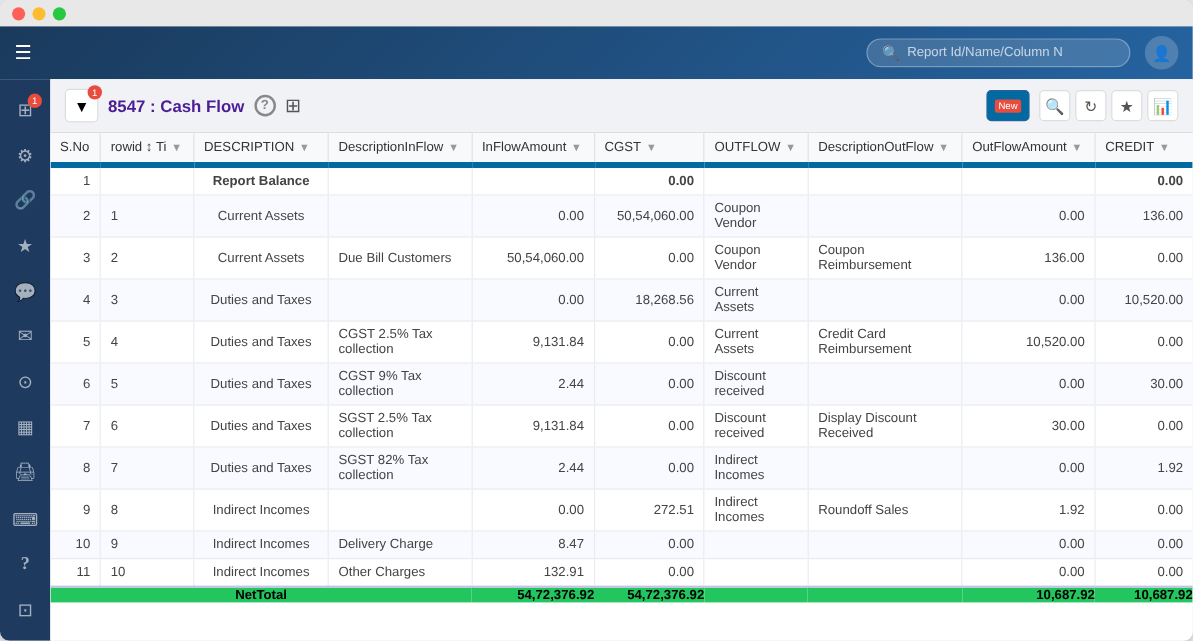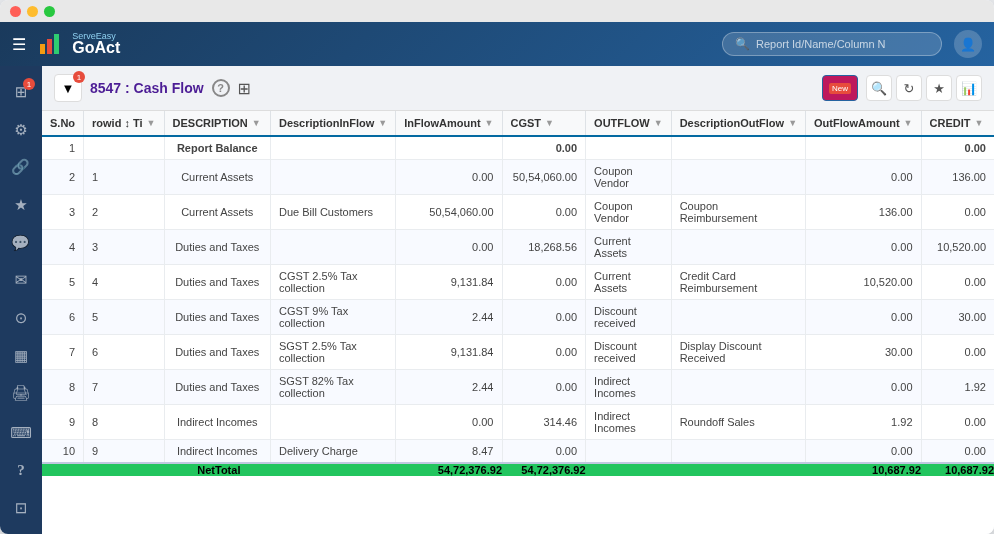--- a/index.html
+++ b/index.html
@@ -170,21 +170,21 @@
       border-radius: 4px;
       cursor: pointer;
       font-size: 11px;
       border: 1px solid #ddd;
       background: white;
       padding: 0 6px;
       gap: 3px;
       color: #333;
     }
     .toolbar-btn.new-btn {
-      background: #be185d;
+      background: #0369a1;
       color: white;
       border-color: #2563a0;
     }
     .toolbar-btn.new-btn .new-badge {
       background: #e74c3c;
       color: white;
       font-size: 8px;
       padding: 1px 3px;
       border-radius: 2px;
     }
@@ -213,24 +213,24 @@
       font-size: 11px;
     }
 
     thead tr {
       background: #f8f9fa;
     }
 
     thead th {
       padding: 6px 8px;
       text-align: left;
-      border-bottom: 2px solid #0369a1;
+      border-bottom: 5px solid #0369a1;
       border-right: 1px solid #dee2e6;
       white-space: nowrap;
-      font-weight: 700;
+      font-weight: 400;
       color: #333;
       font-size: 11px;
     }
     thead th:last-child { border-right: none; }
 
     thead th .col-header {
       display: flex; align-items: center; gap: 4px;
     }
     thead th .sort-icon { color: #999; font-size: 9px; }
 
@@ -272,31 +272,20 @@
 <body>
 
 <div class="window-chrome">
   <div class="dot dot-red"></div>
   <div class="dot dot-yellow"></div>
   <div class="dot dot-green"></div>
 </div>
 
 <div class="topnav">
   <div class="hamburger">☰</div>
-  <div class="logo-area">
-    <svg class="logo-icon" viewBox="0 0 28 28">
-      <rect x="2" y="14" width="5" height="10" fill="#f39c12"></rect>
-      <rect x="9" y="9" width="5" height="15" fill="#e74c3c"></rect>
-      <rect x="16" y="4" width="5" height="20" fill="#2ecc71"></rect>
-    </svg>
-    <div>
-      <div style="color:#8ecfef; font-size:9px; font-weight:400;">ServeEasy</div>
-      <div style="color:white; font-size:16px; font-weight:700; margin-top:-2px;">GoAct</div>
-    </div>
-  </div>
   <div class="search-bar">
     <span style="color:rgba(255,255,255,0.7); font-size:12px;">🔍</span>
     <input type="text" placeholder="Report Id/Name/Column N" style="">
   </div>
   <div class="user-avatar">👤</div>
 </div>
 
 <div class="main-layout">
 
   <div class="sidebar">
@@ -531,32 +520,44 @@
               <td class="col-descout"></td>
               <td class="col-outamt text-right">0.00</td>
               <td class="col-credit text-right">1.92</td>
             </tr>
             <tr>
               <td class="col-sno text-right">9</td>
               <td class="col-rowid">8</td>
               <td class="col-desc">Indirect Incomes</td>
               <td class="col-descin"></td>
               <td class="col-inflow text-right">0.00</td>
-              <td class="col-debit text-right">314.46</td>
+              <td class="col-debit text-right">272.51</td>
               <td class="col-outflow">Indirect Incomes</td>
               <td class="col-descout">Roundoff Sales</td>
               <td class="col-outamt text-right">1.92</td>
               <td class="col-credit text-right">0.00</td>
             </tr>
             <tr>
               <td class="col-sno text-right">10</td>
               <td class="col-rowid">9</td>
               <td class="col-desc">Indirect Incomes</td>
               <td class="col-descin">Delivery Charge</td>
               <td class="col-inflow text-right">8.47</td>
+              <td class="col-debit text-right">0.00</td>
+              <td class="col-outflow"></td>
+              <td class="col-descout"></td>
+              <td class="col-outamt text-right">0.00</td>
+              <td class="col-credit text-right">0.00</td>
+            </tr>
+            <tr>
+              <td class="col-sno text-right">11</td>
+              <td class="col-rowid">10</td>
+              <td class="col-desc">Indirect Incomes</td>
+              <td class="col-descin">Other Charges</td>
+              <td class="col-inflow text-right">132.91</td>
               <td class="col-debit text-right">0.00</td>
               <td class="col-outflow"></td>
               <td class="col-descout"></td>
               <td class="col-outamt text-right">0.00</td>
               <td class="col-credit text-right">0.00</td>
             </tr>
           </tbody>
         <tfoot>
           <tr class="net-total-row">
             <td class="col-sno" colspan="4"><strong>NetTotal</strong></td>

